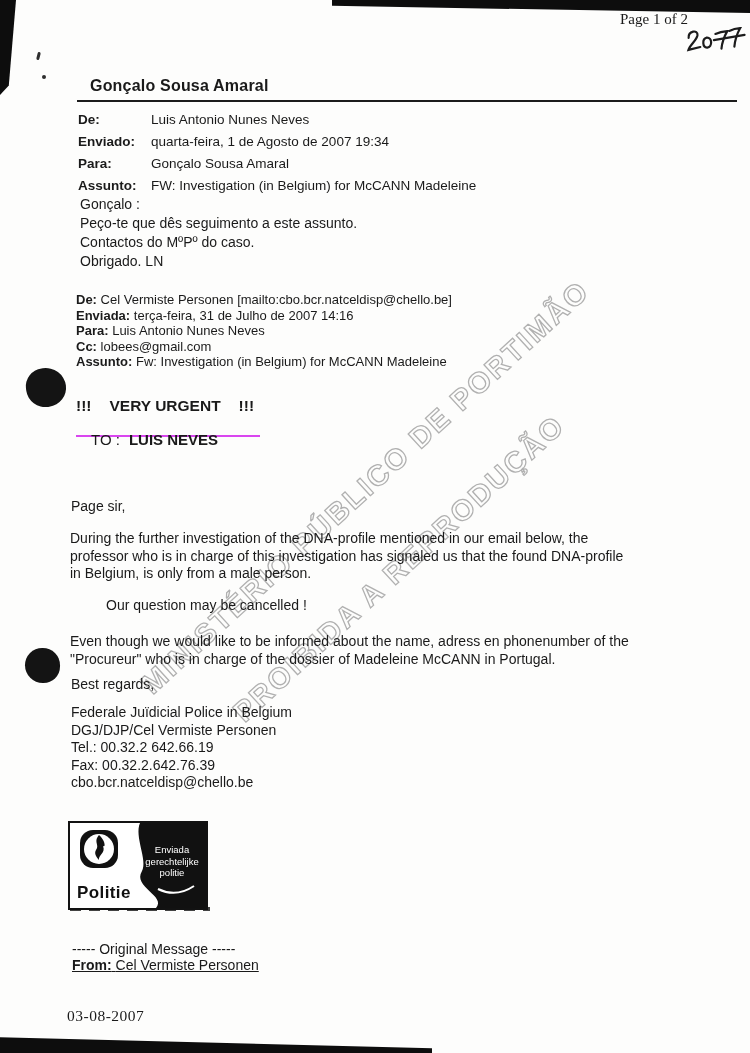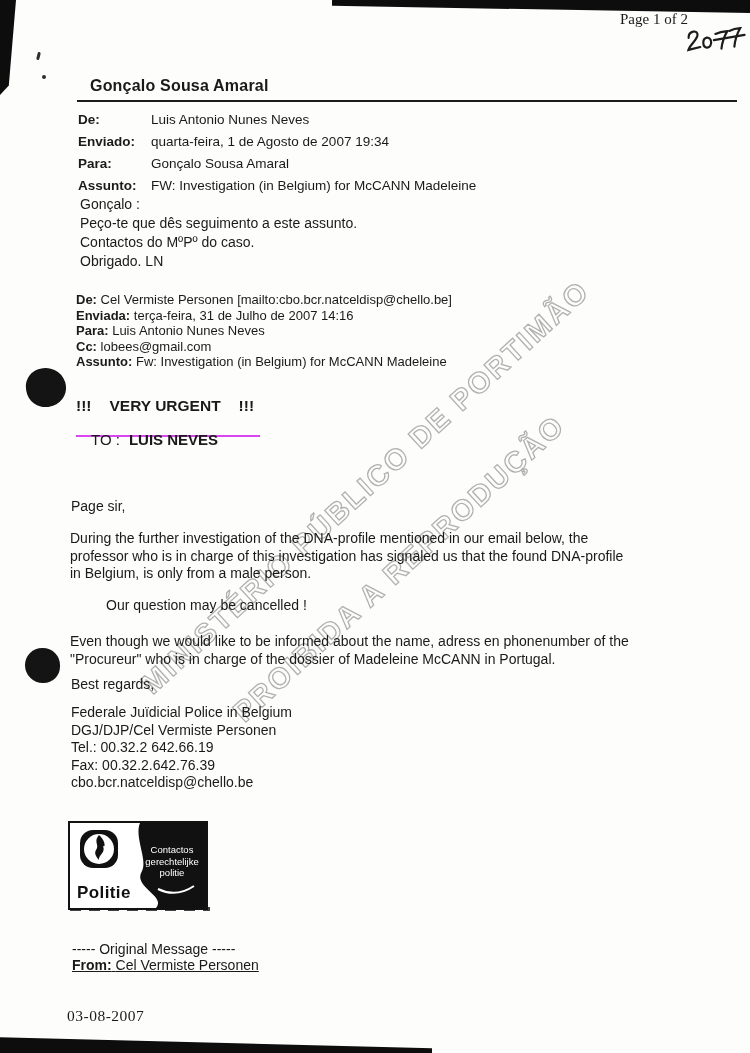--- a/index.html
+++ b/index.html
@@ -148,21 +148,21 @@
 
   <div class="abs logo content-z">
     <svg width="136" height="85" viewBox="0 0 136 85">
       <path d="M70 0 H136 V85 H86 C97 73 62 64 72 48 C78 38 64 13 70 0 Z" fill="#111"></path>
       <rect x="10" y="7" width="38" height="38" rx="13" fill="#111"></rect>
       <circle cx="29" cy="26" r="15" fill="#fff"></circle>
       <path d="M29 12 C 23 19, 30 22, 26 27 C 24 30, 26 34, 29 37 C 28 32, 36 30, 33 23 C 36 25, 35 17, 29 12 Z" fill="#111"></path>
       <path d="M88 66 Q 106 75 124 63" stroke="#fff" stroke-width="2" fill="none"></path>
     </svg>
     <div class="politie">Politie</div>
-    <div class="fedtext pre">Contactos
+    <div class="fedtext pre">Enviada
 gerechtelijke
 politie</div>
   </div>
   <div class="abs logo-dashes"></div>
 
   <div class="abs orig-divider content-z">----- Original Message -----</div>
   <div class="abs orig-from content-z"><span class="b">From:</span> <span>Cel Vermiste Personen</span></div>
 
   <div class="abs serif footer-date content-z">03-08-2007</div>
 

